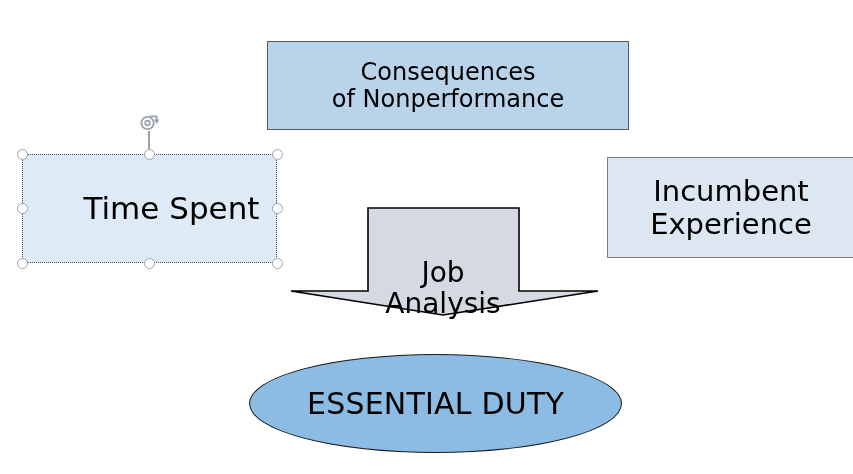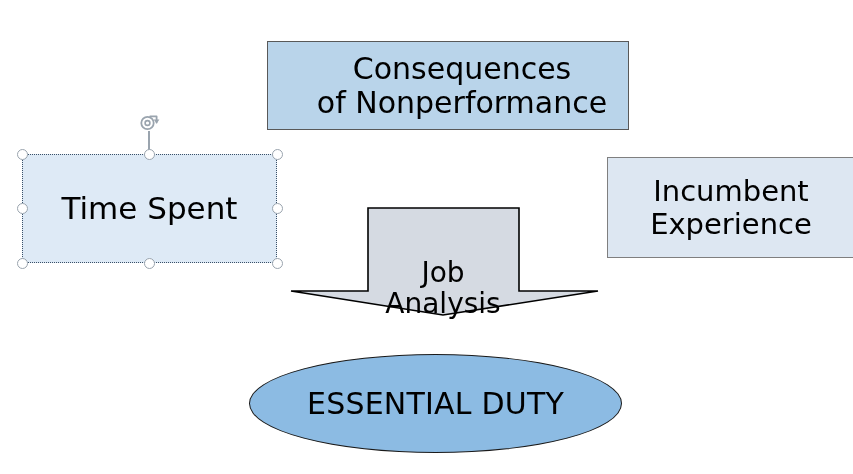--- a/index.html
+++ b/index.html
@@ -41,22 +41,21 @@
     width: 362px;
     height: 89px;
     background: #b9d4ea;
     border: 1.5px solid #595959;
   }
   #consequences-text {
     left: 267px;
     top: 41px;
     width: 362px;
     height: 89px;
-    font-size: 30px;
-    margin-left: 14px;
+    font-size: 24px;
   }
 
   #incumbent-box {
     left: 607px;
     top: 157px;
     width: 252px;
     height: 101px;
     background: #dde7f2;
     border: 1.5px solid #7f7f7f;
   }
@@ -76,20 +75,21 @@
     height: 109px;
     background: #deeaf6;
     border: 1px dotted #3b5168;
   }
   #timespent-text {
     left: 22px;
     top: 154px;
     width: 255px;
     height: 109px;
     font-size: 31px;
+    padding-left: 22px;
   }
 
   
   .sel-handle {
     position: absolute;
     width: 11px;
     height: 11px;
     border-radius: 50%;
     background: #ffffff;
     border: 1.6px solid #9aa4ae;

